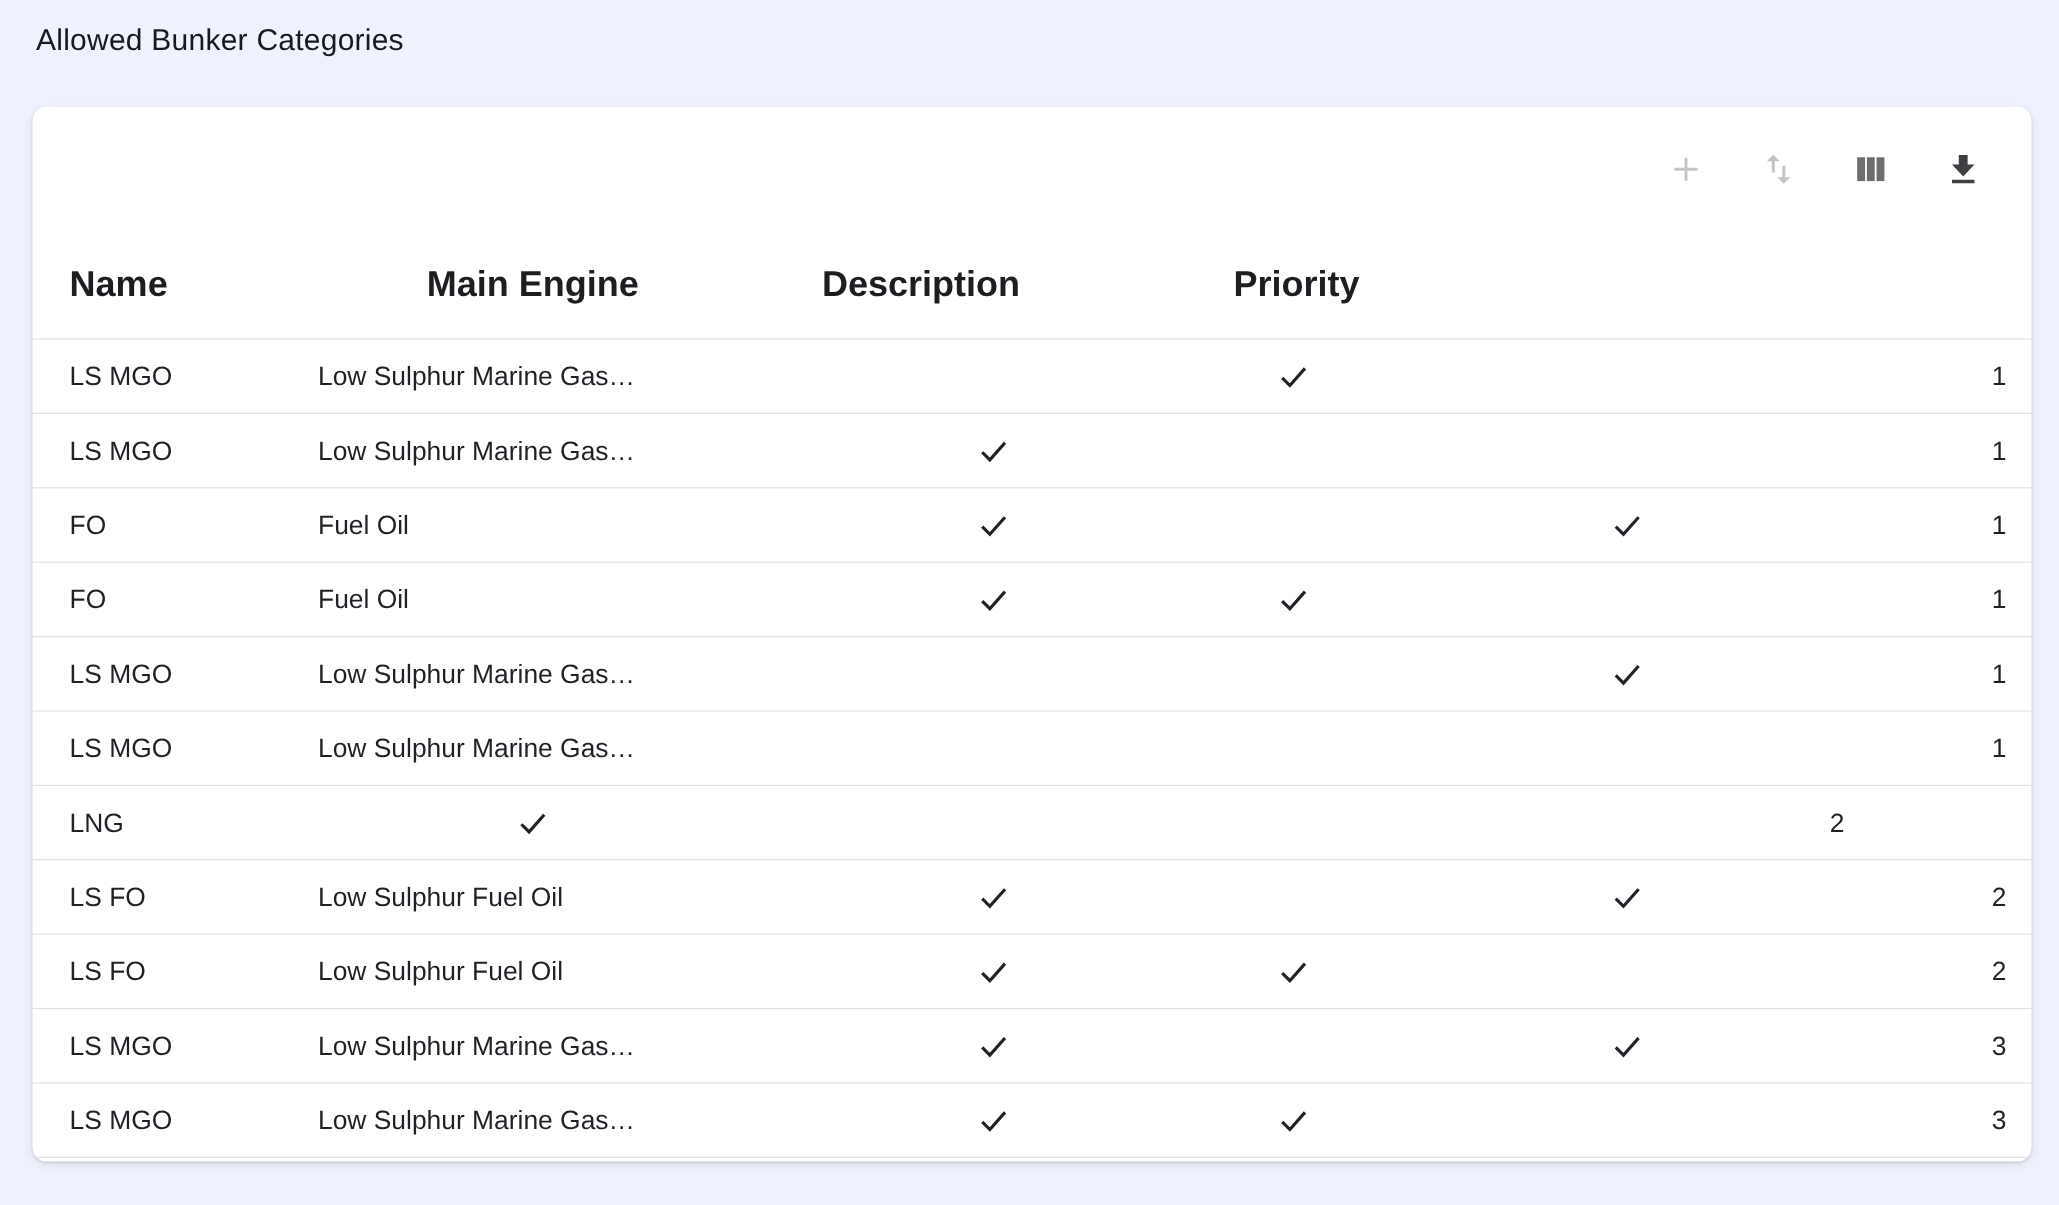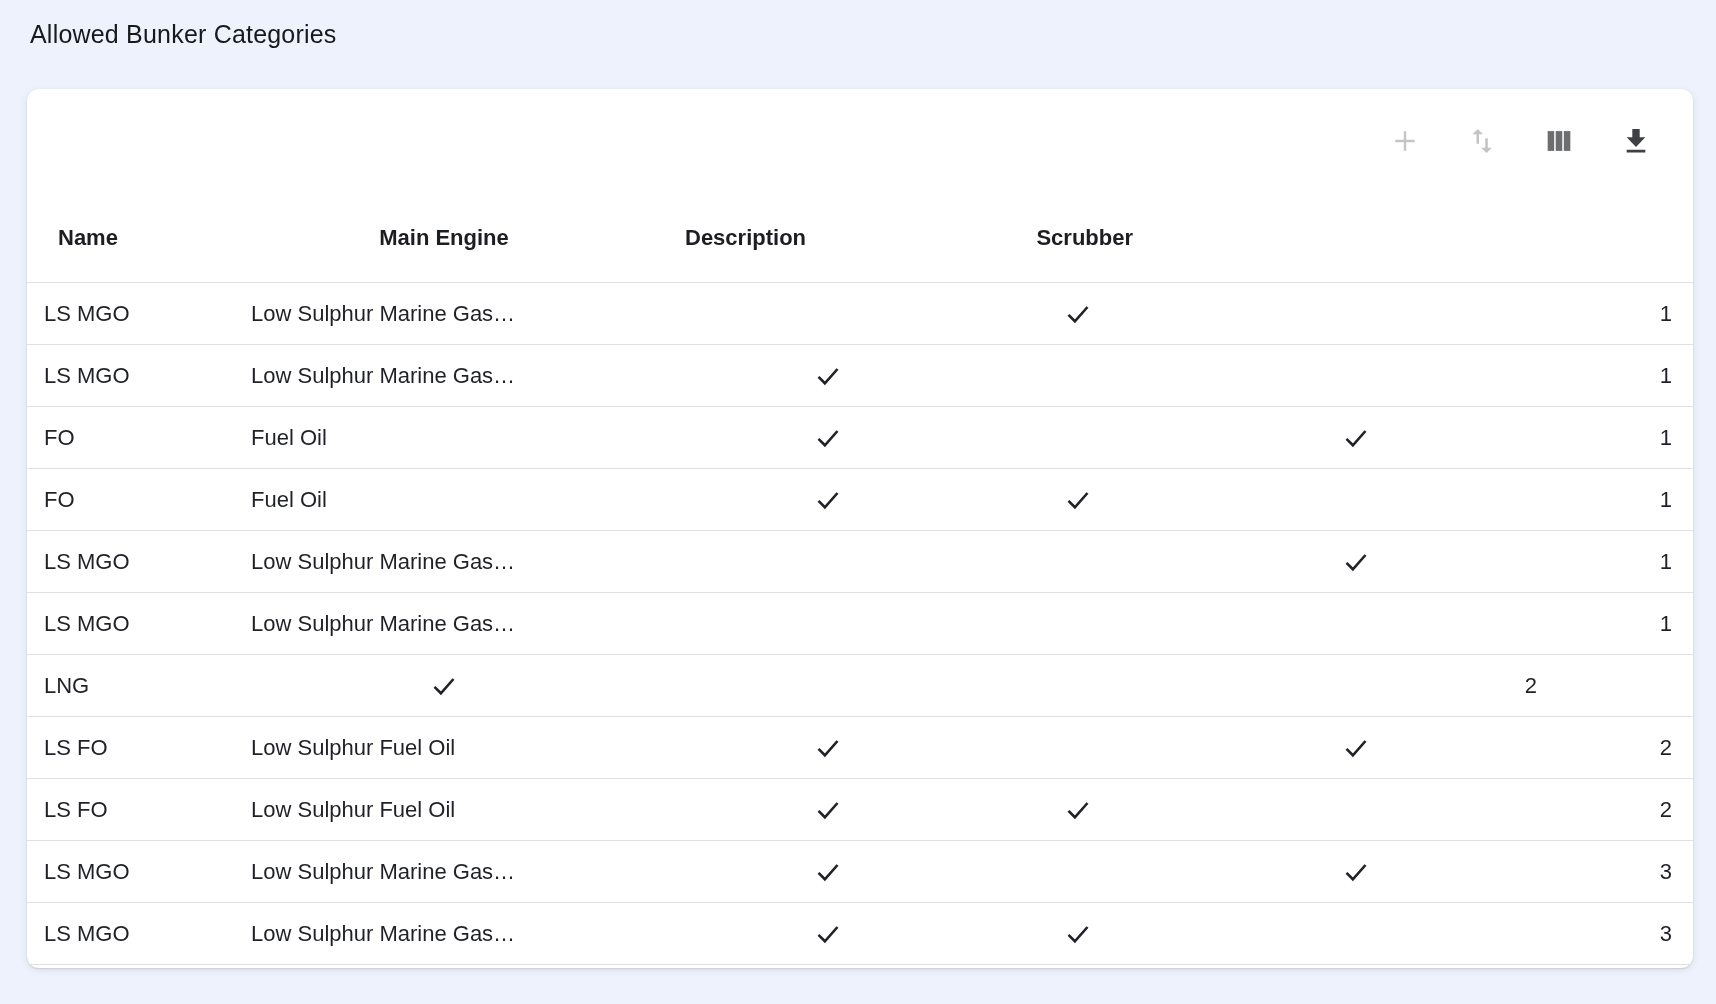--- a/index.html
+++ b/index.html
@@ -55,38 +55,38 @@
   .grid-cols{
     display:grid;
     grid-template-columns:207px 420px 348px 152px 404px 1fr;
   }
   .header-row{
     height:90px;
     border-bottom:1px solid var(--divider);
   }
   .hcell{
     display:flex;align-items:center;
-    font-size:22px;font-weight:700;
+    font-size:30px;font-weight:700;
     color:#1c1e21;
     cursor:pointer;
   }
   .hcell.left{padding-left:31px;justify-content:flex-start;}
   .hcell.center{justify-content:center;}
   .hcell.right{justify-content:flex-end;padding-right:21px;}
   .row{
     height:62px;
     border-bottom:1px solid var(--divider);
   }
   .cell{
     display:flex;align-items:center;
     font-size:22px;font-weight:400;
     color:#1f2126;
     overflow:hidden;white-space:nowrap;
   }
-  .cell.left{padding-left:17px;justify-content:flex-start;}
+  .cell.left{padding-left:31px;justify-content:flex-start;}
   .cell.center{justify-content:center;}
   .cell.right{justify-content:flex-end;padding-right:21px;}
   .check{width:30px;height:30px;display:flex;align-items:center;justify-content:center;}
 </style>
 </head>
 <body>
 
 <h1 class="page-title">Allowed Bunker Categories</h1>
 
 <div class="card">
@@ -123,21 +123,21 @@
           <path d="M5.4 18.2h13.2v2H5.4z"></path>
         </svg>
       </span>
     </button>
   </div>
 
   <div class="header-row grid-cols">
     <div class="hcell left">Name</div>
     <div class="hcell center">Main Engine</div>
     <div class="hcell left">Description</div>
-    <div class="hcell right">Scrubber</div>
+    <div class="hcell right">Priority</div>
   </div>
 
   <div>
     <div class="row grid-cols">
       <div class="cell left">LS MGO</div>
       <div class="cell left">Low Sulphur Marine Gas…</div>
       <div class="cell center">
         
       </div>
       <div class="cell center">

